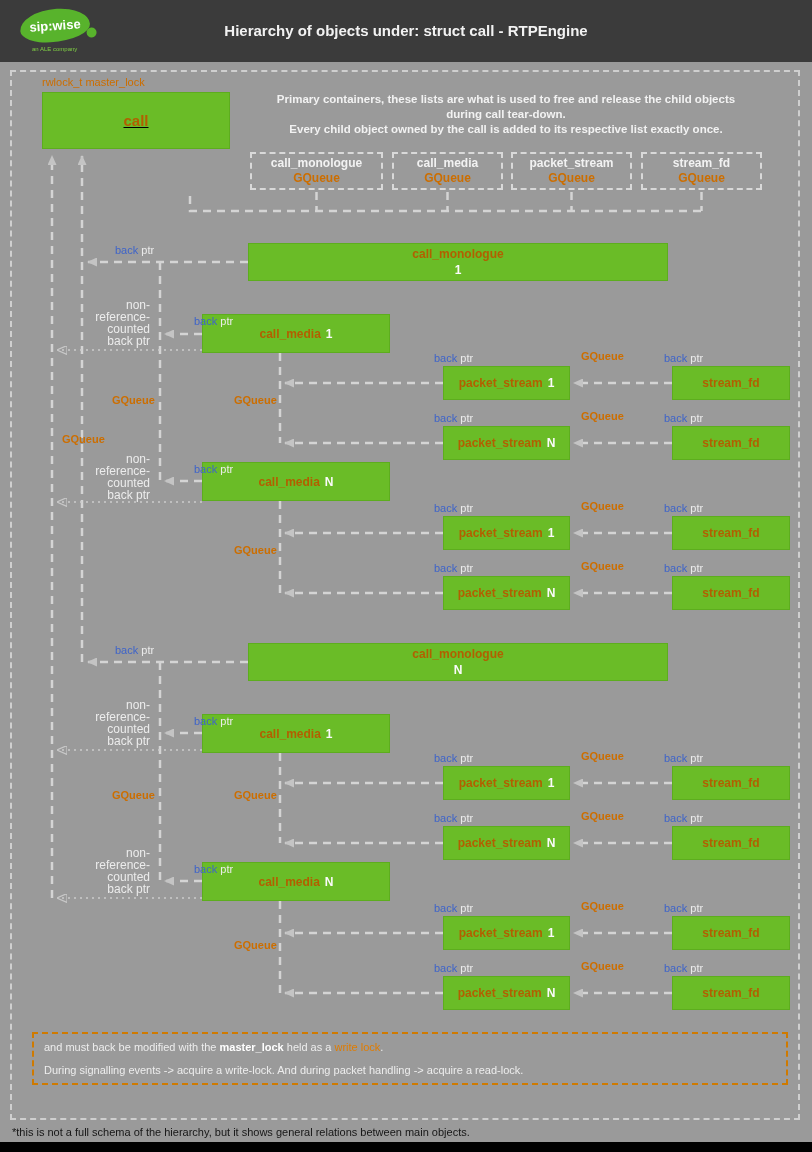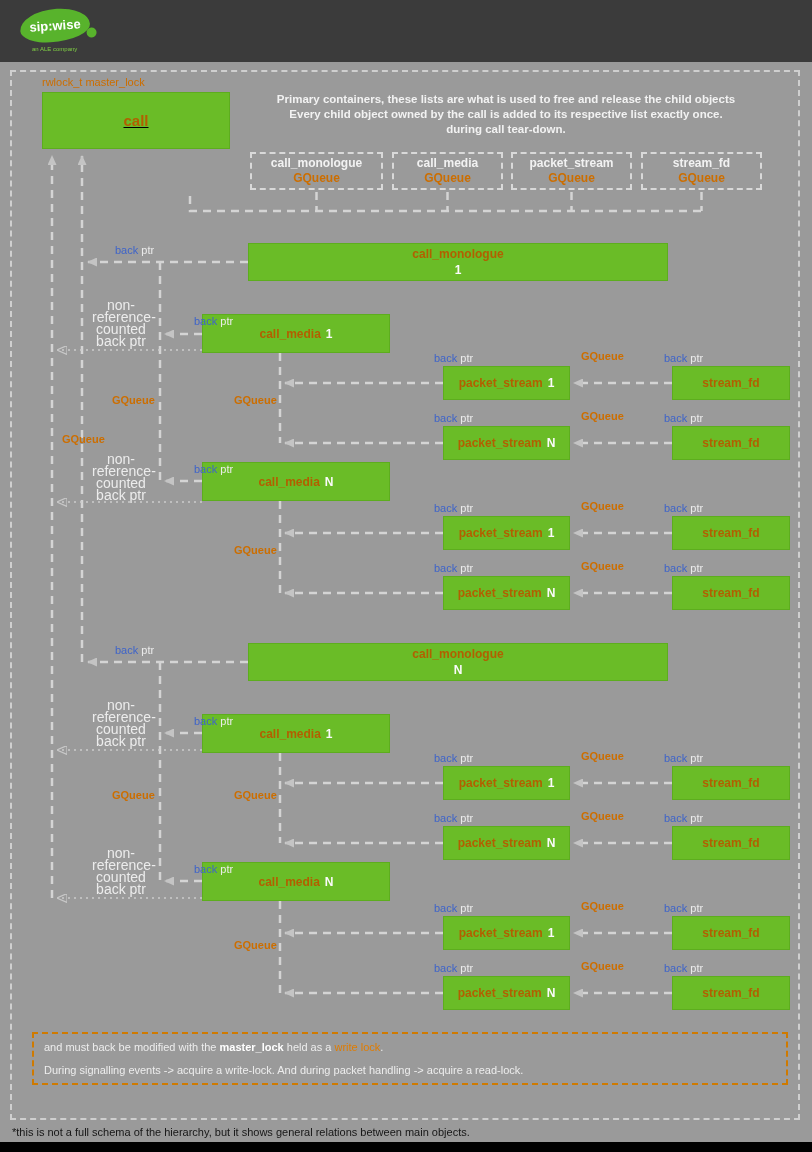--- a/index.html
+++ b/index.html
@@ -36,21 +36,21 @@
   
   .qbox{position:absolute;border:2px dashed #d9d9d9;box-sizing:border-box;z-index:2;
         display:flex;flex-direction:column;align-items:center;justify-content:center;line-height:15px;}
   .qbox .qn{color:#f2f2f2;font-weight:bold;font-size:12px;}
   .qbox .qt{color:#cc6e00;font-weight:bold;font-size:12px;}
   
   .bp{position:absolute;font-size:11px;white-space:nowrap;z-index:3;}
   .bp .b1{color:#3f64c8;}
   .bp .b2{color:#ececec;text-align:center;}
   .gq{position:absolute;font-size:11px;font-weight:bold;color:#cc6e00;z-index:3;white-space:nowrap;}
-  .nr{position:absolute;width:58px;text-align:center;font-size:14px;line-height:12px;
+  .nr{position:absolute;width:58px;text-align:right;font-size:12px;line-height:12px;
       color:#ececec;z-index:3;}
   .mlock{position:absolute;left:42px;top:76px;font-size:11px;color:#cc6e00;z-index:2;}
   .intro{position:absolute;left:250px;top:92px;width:512px;text-align:center;font-weight:bold;
          font-size:11.5px;line-height:15px;color:#f2f2f2;z-index:2;}
   .intro div{white-space:nowrap;}
   
   .note{position:absolute;left:32px;top:1032px;width:756px;box-sizing:border-box;
         border:2px dashed #cf7a00;padding:6px 10px;font-size:11px;line-height:14.5px;
         color:#ededed;z-index:2;}
   .note b{color:#fff;}
@@ -63,20 +63,21 @@
 
 <div class="page">
 
   <div class="hdr">
     <div class="logo">
       <div class="blob">
         <span>sip:wise</span>
       </div>
       <div class="tag">an ALE company</div>
     </div>
+    <h1>Hierarchy of objects under: struct call - RTPEngine</h1>
   </div>
 
   <svg class="conn" width="812" height="1152">
     <defs>
       <marker id="ah" markerUnits="userSpaceOnUse" markerWidth="10" markerHeight="9" viewBox="0 0 10 9" refX="9" refY="4.5" orient="auto">
         <path d="M0,0 L10,4.5 L0,9 Z" fill="#c4c4c4"></path>
       </marker>
       <marker id="aho" markerUnits="userSpaceOnUse" markerWidth="10" markerHeight="9" viewBox="0 0 10 9" refX="9" refY="4.5" orient="auto">
         <path d="M0,0 L10,4.5 L0,9 Z" fill="none" stroke="#c8c8c8" stroke-width="1.2"></path>
       </marker>
@@ -133,22 +134,22 @@
   <div class="frame"></div>
 
   <div class="mlock">rwlock_t master_lock</div>
 
   <div class="gbox callbox" style="left:42px;top:92px;width:188px;height:57px;text-decoration:underline;">
     <span class="nm">call</span>
   </div>
 
   <div class="intro">
     <div>Primary containers, these lists are what is used to free and release the child objects</div>
+    <div>during call tear-down.</div>
     <div>Every child object owned by the call is added to its respective list exactly once.</div>
-    <div>during call tear-down.</div>
   </div>
 
   <div class="qbox" style="left:250px;top:152px;width:133px;height:38px;">
     <span class="qn">call_monologue</span>
     <span class="qt">GQueue</span>
   </div>
   <div class="qbox" style="left:392px;top:152px;width:111px;height:38px;">
     <span class="qn">call_media</span>
     <span class="qt">GQueue</span>
   </div>

